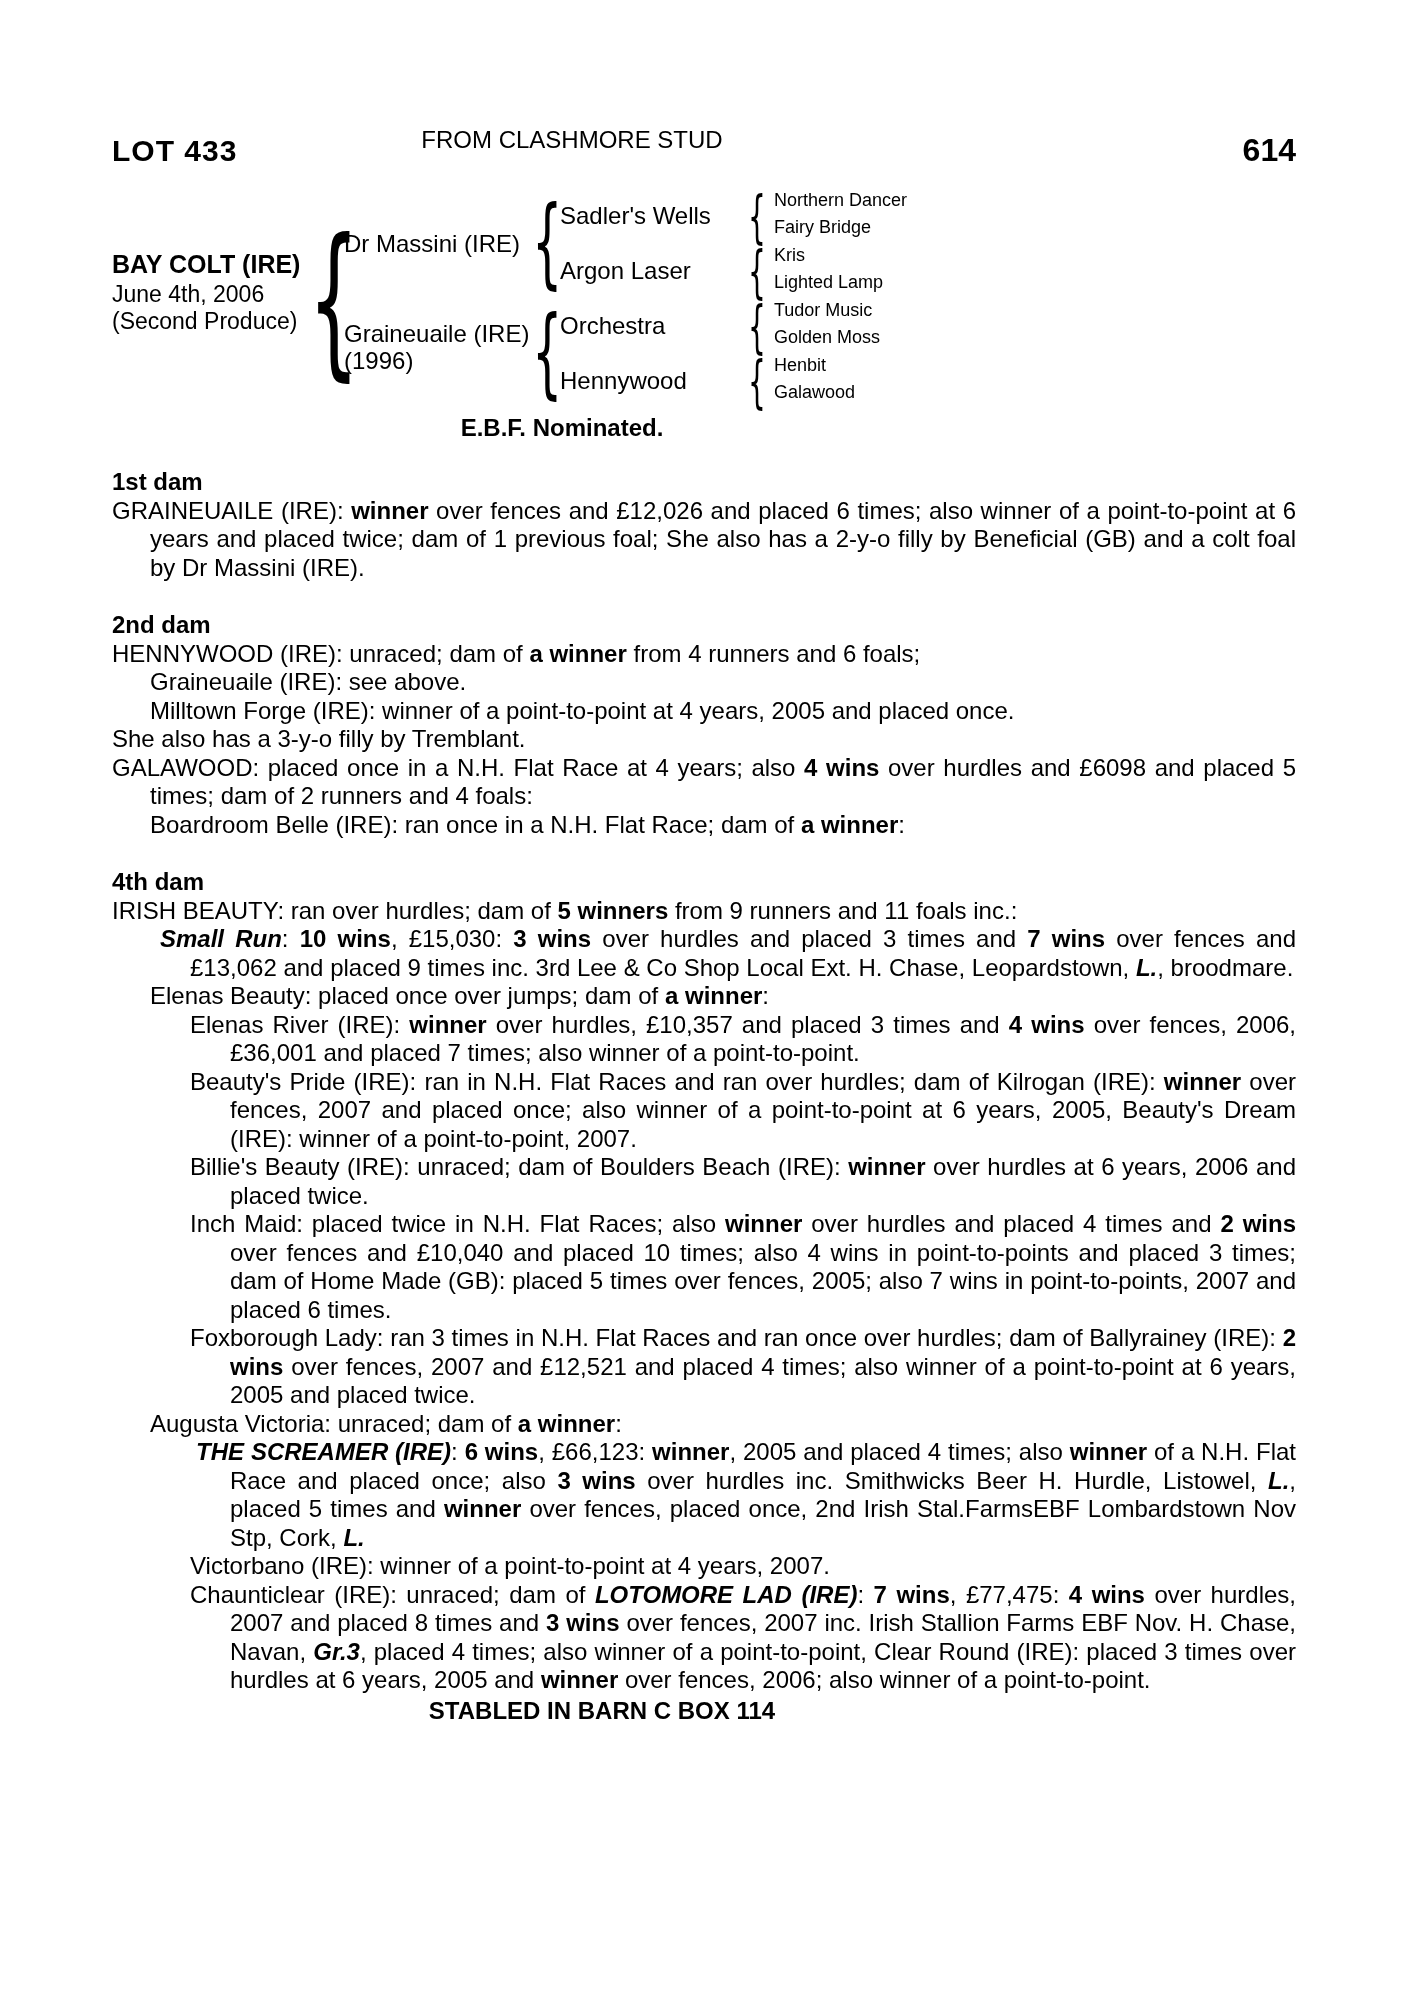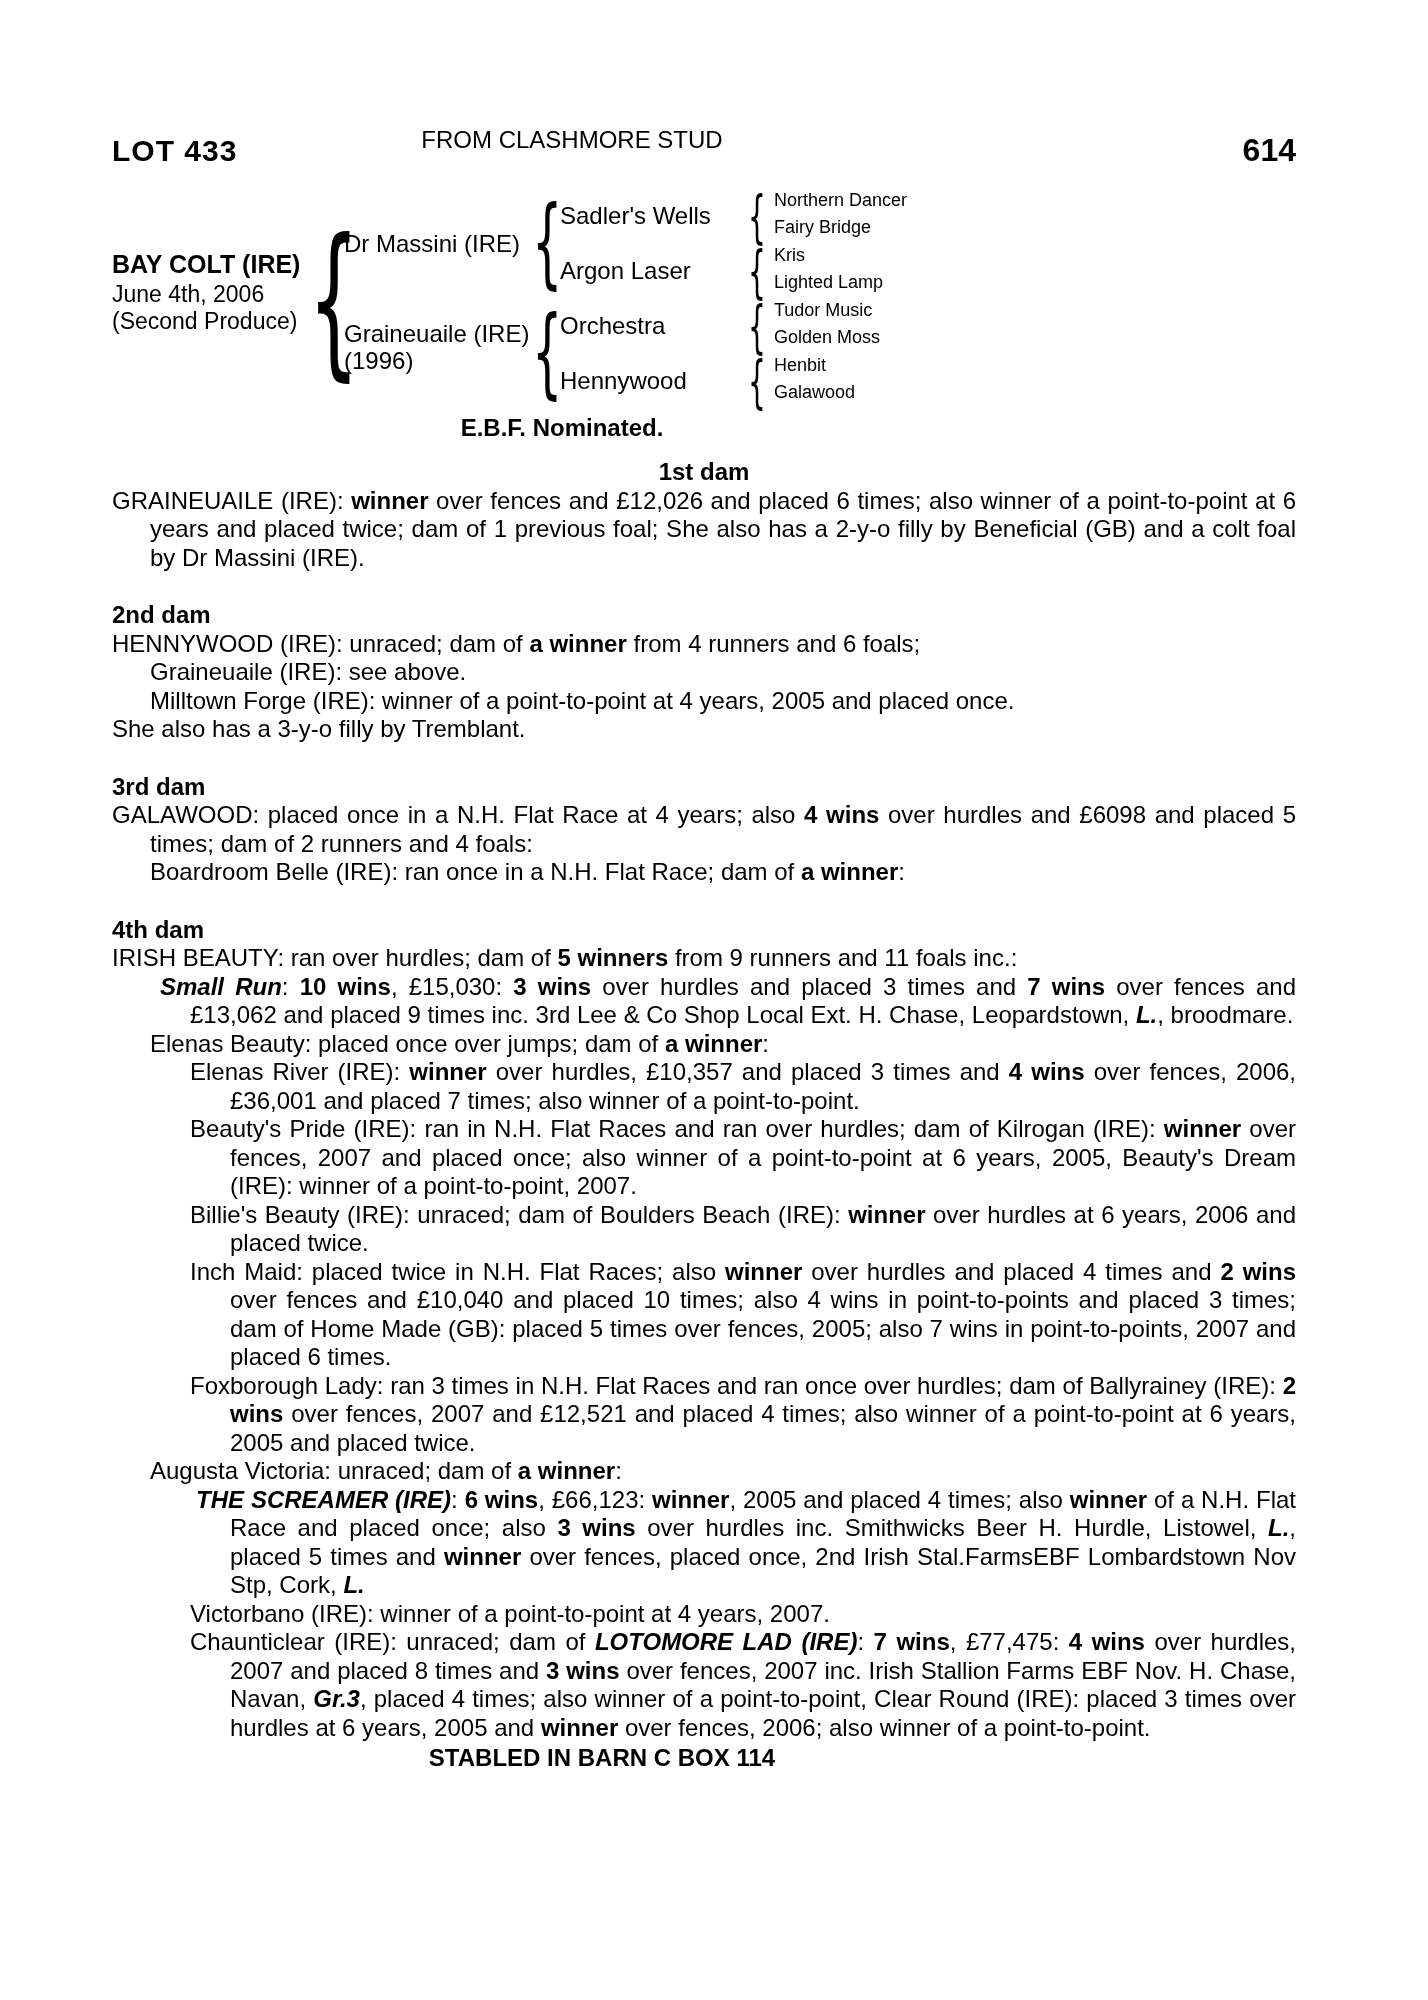--- a/index.html
+++ b/index.html
@@ -22,21 +22,21 @@
   .brace::before {
     content:"{"; display:block; font-family:"DejaVu Sans", sans-serif;
     font-size:var(--h); line-height:var(--h);
     transform:scale(0.52,1.06); transform-origin:left center; font-weight:400;
   }
 
   #ebf-note { left:112px; top:414px; width:900px; text-align:center; font-size:24px; font-weight:bold; }
 
   #sections { left:112px; top:452px; width:1184px; font-size:24px; line-height:28.5px; }
   .dam-heading { font-weight:bold; margin-top:29px; }
-  .dam-heading:first-child { margin-top:6px;text-align:center; }
+  .dam-heading:first-child { margin-top:16px; }
   .para { text-align:justify; }
   .b  { font-weight:bold; }
   .bi { font-weight:bold; font-style:italic; }
   #footer-line { width:980px; text-align:center; font-weight:bold; font-size:24px; margin-top:2px; }
 </style>
 </head>
 <body>
 
 <div class="abs" id="lot-label">LOT 433</div>
 <div class="abs" id="stud-line">FROM CLASHMORE STUD</div>
@@ -88,21 +88,20 @@
 <div class="abs" id="ebf-note">E.B.F. Nominated.</div>
 
 <div class="abs" id="sections">
     <div class="dam-heading">1st dam</div>
     <div class="para" style="padding-left: 38px; text-indent: -38px;"><span>GRAINEUAILE (IRE): </span><span class="b">winner</span><span> over fences and £12,026 and placed 6 times; also winner of a point-to-point at 6 years and placed twice; dam of 1 previous foal; She also has a 2-y-o filly by Beneficial (GB) and a colt foal by Dr Massini (IRE).</span></div>
     <div class="dam-heading">2nd dam</div>
     <div class="para" style="padding-left: 38px; text-indent: -38px;"><span>HENNYWOOD (IRE): unraced; dam of </span><span class="b">a winner</span><span> from 4 runners and 6 foals;</span></div>
     <div class="para" style="padding-left: 76px; text-indent: -38px;"><span>Graineuaile (IRE): see above.</span></div>
     <div class="para" style="padding-left: 76px; text-indent: -38px;"><span>Milltown Forge (IRE): winner of a point-to-point at 4 years, 2005 and placed once.</span></div>
     <div class="para" style="padding-left: 38px; text-indent: -38px;"><span>She also has a 3-y-o filly by Tremblant.</span></div>
-    <div class="dam-heading">3rd dam</div>
     <div class="para" style="padding-left: 38px; text-indent: -38px;"><span>GALAWOOD: placed once in a N.H. Flat Race at 4 years; also </span><span class="b">4 wins</span><span> over hurdles and £6098 and placed 5 times; dam of 2 runners and 4 foals:</span></div>
     <div class="para" style="padding-left: 76px; text-indent: -38px;"><span>Boardroom Belle (IRE): ran once in a N.H. Flat Race; dam of </span><span class="b">a winner</span><span>:</span></div>
     <div class="dam-heading">4th dam</div>
     <div class="para" style="padding-left: 38px; text-indent: -38px;"><span>IRISH BEAUTY: ran over hurdles; dam of </span><span class="b">5 winners</span><span> from 9 runners and 11 foals inc.:</span></div>
     <div class="para" style="padding-left: 78px; text-indent: -30px;"><span class="bi">Small Run</span><span>: </span><span class="b">10 wins</span><span>, £15,030: </span><span class="b">3 wins</span><span> over hurdles and placed 3 times and </span><span class="b">7 wins</span><span> over fences and £13,062 and placed 9 times inc. 3rd Lee &amp; Co Shop Local Ext. H. Chase, Leopardstown, </span><span class="bi">L.</span><span>, broodmare.</span></div>
     <div class="para" style="padding-left: 76px; text-indent: -38px;"><span>Elenas Beauty: placed once over jumps; dam of </span><span class="b">a winner</span><span>:</span></div>
     <div class="para" style="padding-left: 118px; text-indent: -40px;"><span>Elenas River (IRE): </span><span class="b">winner</span><span> over hurdles, £10,357 and placed 3 times and </span><span class="b">4 wins</span><span> over fences, 2006, £36,001 and placed 7 times; also winner of a point-to-point.</span></div>
     <div class="para" style="padding-left: 118px; text-indent: -40px;"><span>Beauty's Pride (IRE): ran in N.H. Flat Races and ran over hurdles; dam of Kilrogan (IRE): </span><span class="b">winner</span><span> over fences, 2007 and placed once; also winner of a point-to-point at 6 years, 2005, Beauty's Dream (IRE): winner of a point-to-point, 2007.</span></div>
     <div class="para" style="padding-left: 118px; text-indent: -40px;"><span>Billie's Beauty (IRE): unraced; dam of Boulders Beach (IRE): </span><span class="b">winner</span><span> over hurdles at 6 years, 2006 and placed twice.</span></div>
     <div class="para" style="padding-left: 118px; text-indent: -40px;"><span>Inch Maid: placed twice in N.H. Flat Races; also </span><span class="b">winner</span><span> over hurdles and placed 4 times and </span><span class="b">2 wins</span><span> over fences and £10,040 and placed 10 times; also 4 wins in point-to-points and placed 3 times; dam of Home Made (GB): placed 5 times over fences, 2005; also 7 wins in point-to-points, 2007 and placed 6 times.</span></div>

